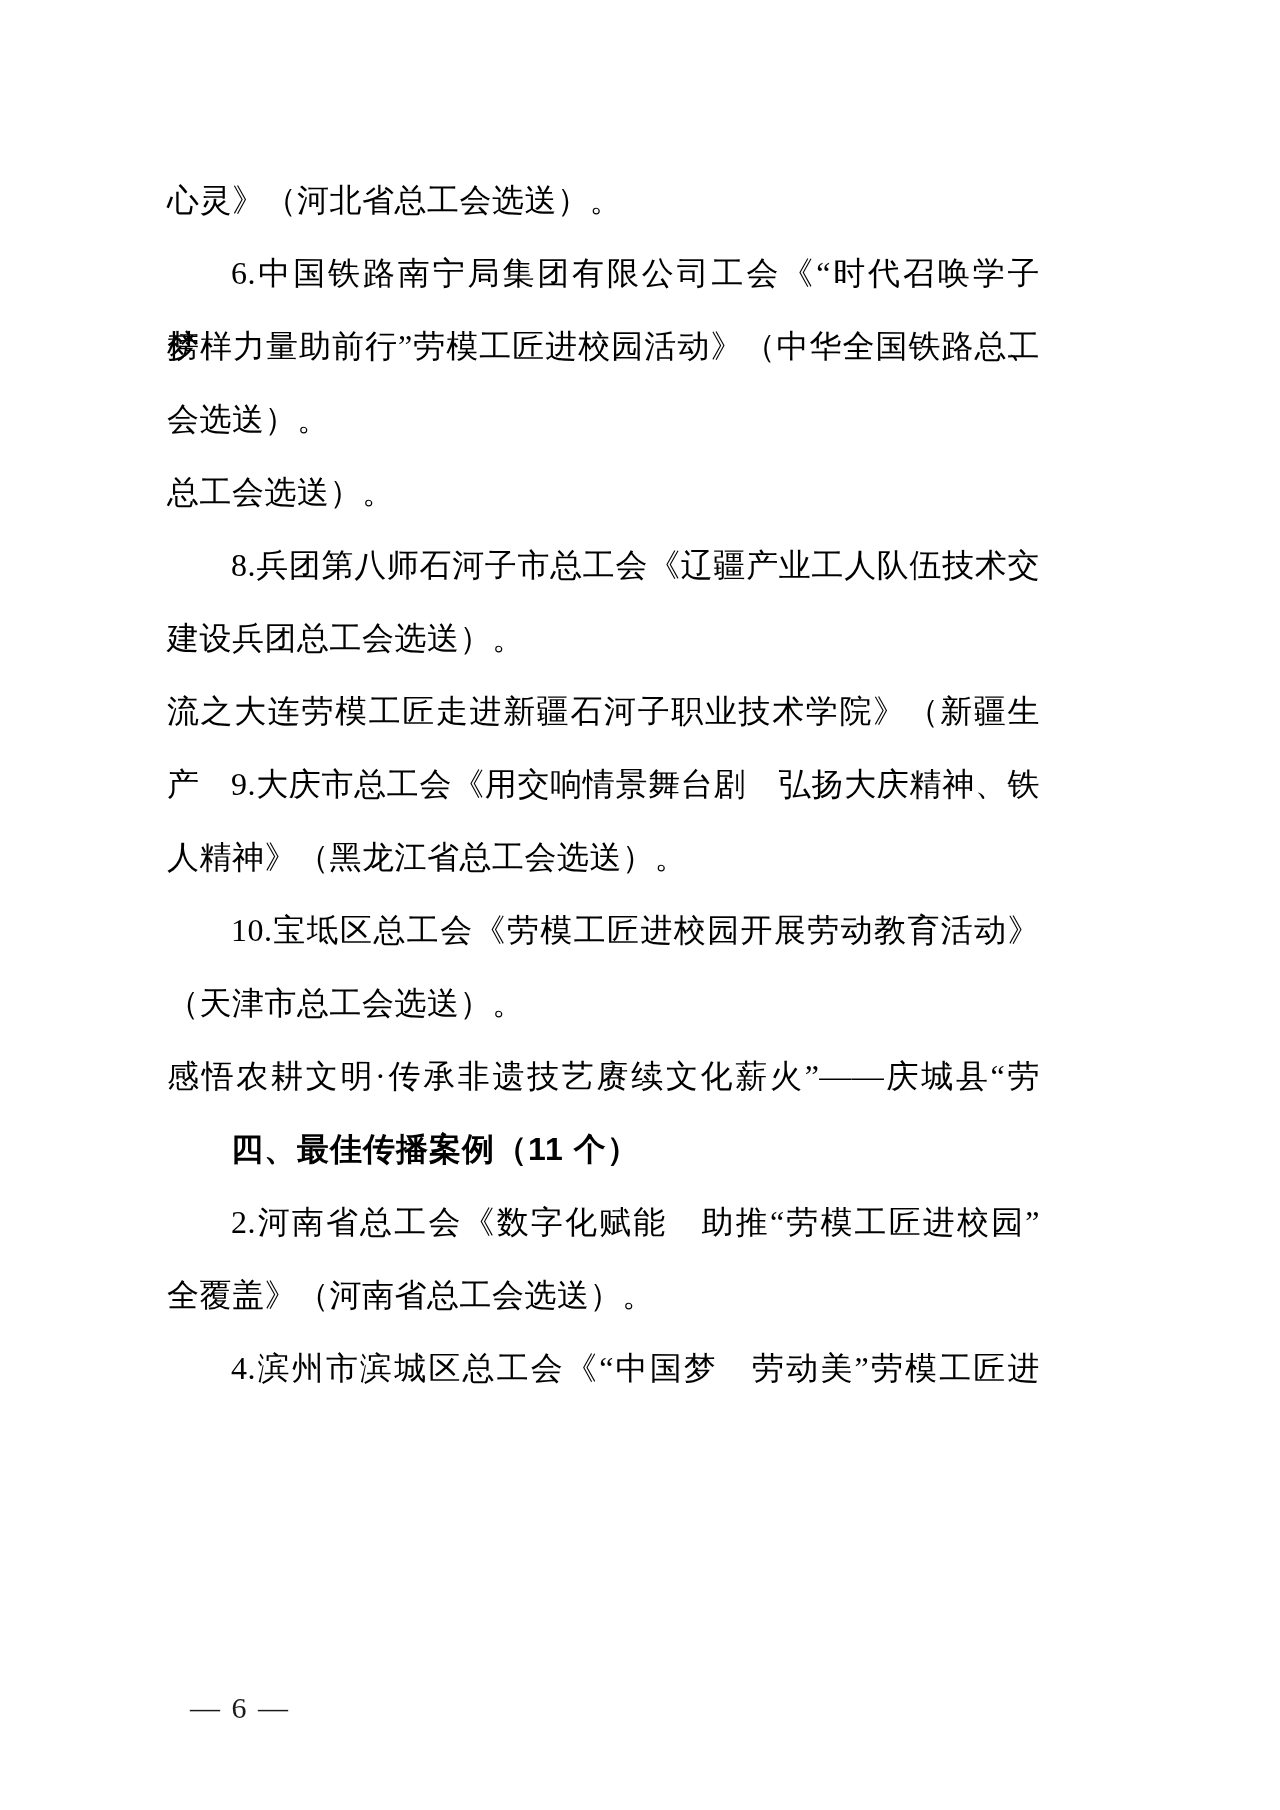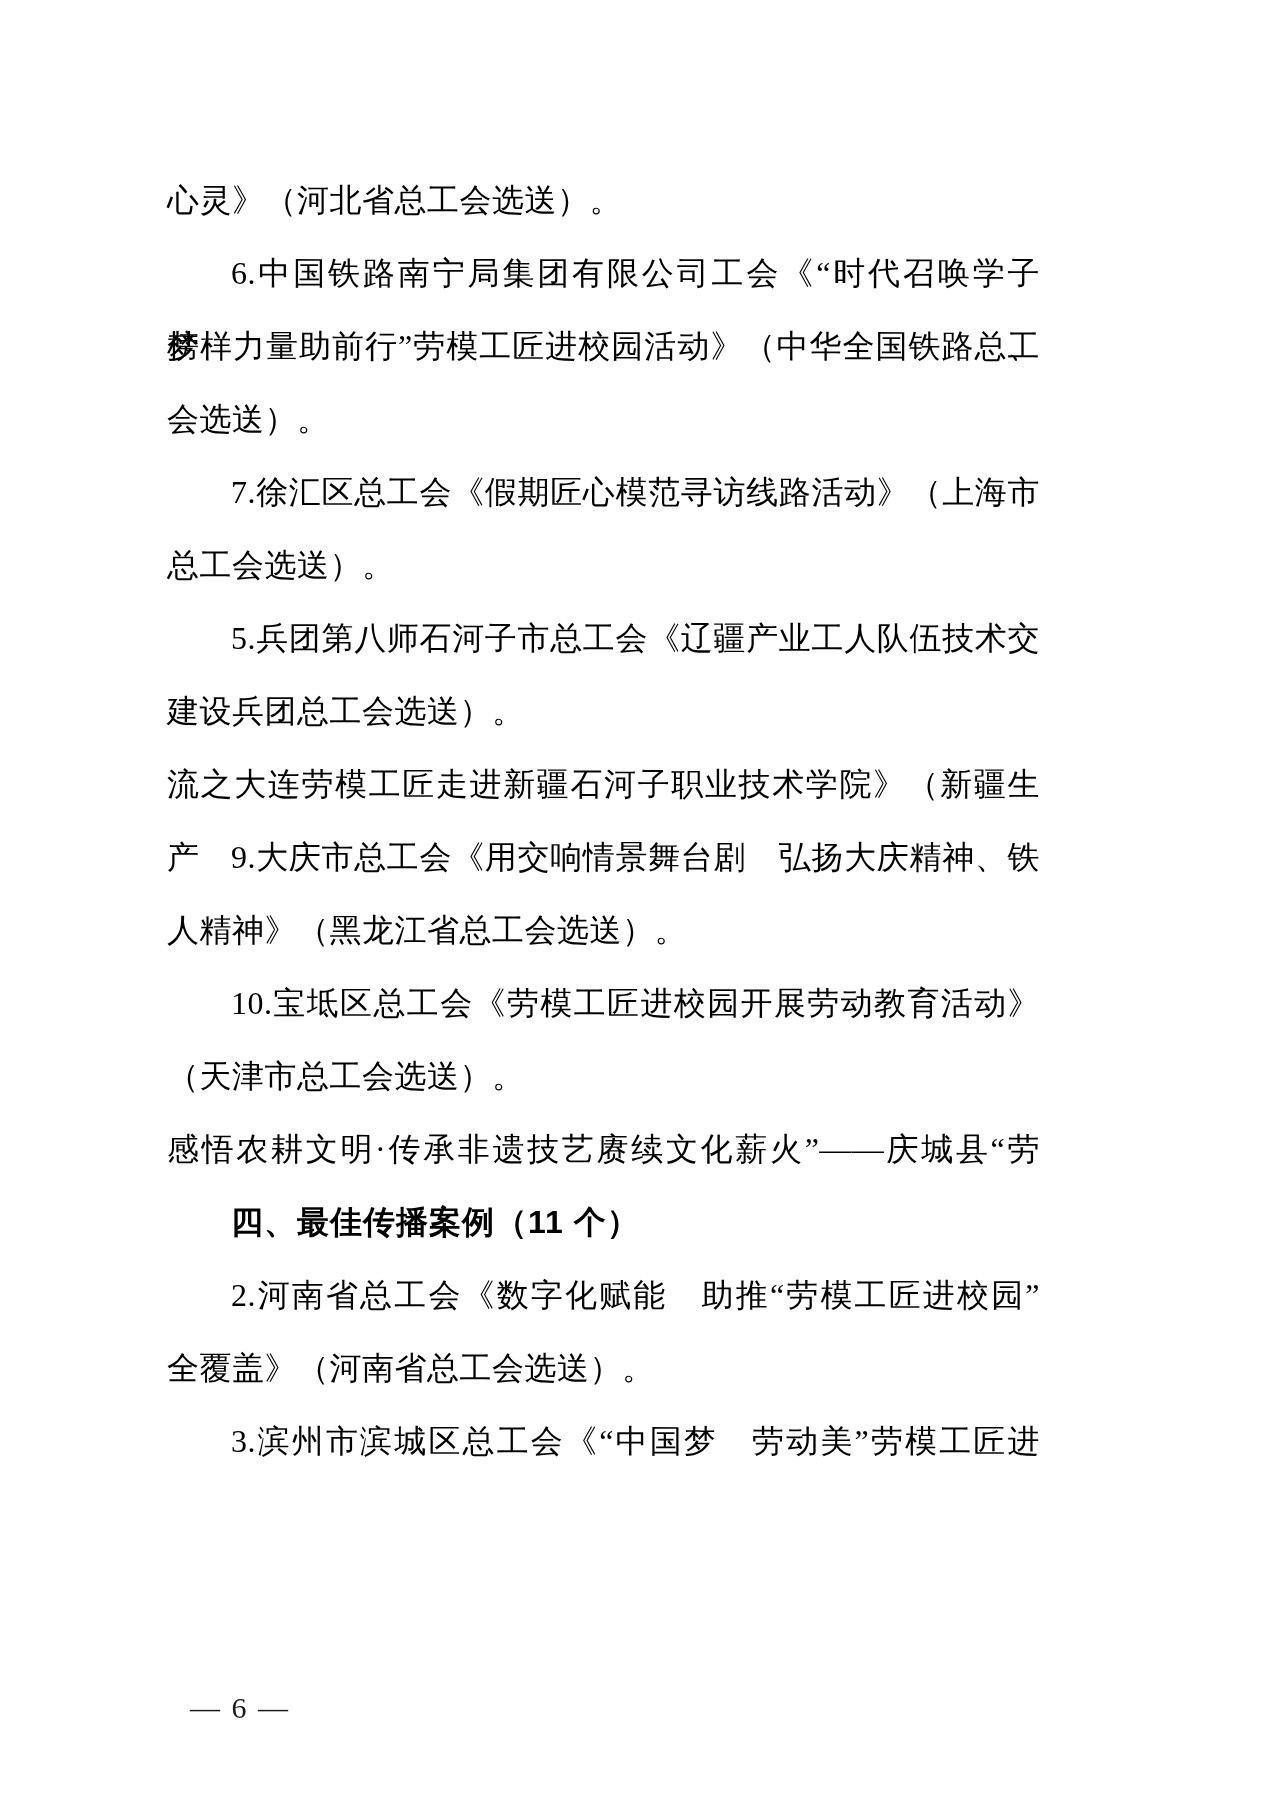--- a/index.html
+++ b/index.html
@@ -55,29 +55,28 @@
 </style>
 </head>
 <body>
 
 <div class="page">
   <div class="content" id="doc-body">
       <div class="line end">心灵》（河北省总工会选送）。</div>
       <div class="line indent">6.中国铁路南宁局集团有限公司工会《“时代召唤学子梦、</div>
       <div class="line">榜样力量助前行”劳模工匠进校园活动》（中华全国铁路总工</div>
       <div class="line end">会选送）。</div>
-      <div class="line indent">7.徐汇区总工会《假期匠心模范寻访线路活动》（上海市</div>
       <div class="line end">总工会选送）。</div>
-      <div class="line indent">5.兵团第八师石河子市总工会《辽疆产业工人队伍技术交</div>
+      <div class="line indent">8.兵团第八师石河子市总工会《辽疆产业工人队伍技术交</div>
       <div class="line end">建设兵团总工会选送）。</div>
       <div class="line">流之大连劳模工匠走进新疆石河子职业技术学院》（新疆生产</div>
       <div class="line indent">9.大庆市总工会《用交响情景舞台剧　弘扬大庆精神、铁</div>
       <div class="line end">人精神》（黑龙江省总工会选送）。</div>
       <div class="line indent">10.宝坻区总工会《劳模工匠进校园开展劳动教育活动》</div>
       <div class="line end">（天津市总工会选送）。</div>
       <div class="line">感悟农耕文明·传承非遗技艺赓续文化薪火”——庆城县“劳</div>
       <div class="line indent end heading">四、最佳传播案例（11 个）</div>
       <div class="line indent">2.河南省总工会《数字化赋能　助推“劳模工匠进校园”</div>
       <div class="line end">全覆盖》（河南省总工会选送）。</div>
-      <div class="line indent">3.滨州市滨城区总工会《“中国梦　劳动美”劳模工匠进</div>
+      <div class="line indent">4.滨州市滨城区总工会《“中国梦　劳动美”劳模工匠进</div>
     </div>
   <div class="footer">— 6 —</div>
 </div>
 
 </body></html>

